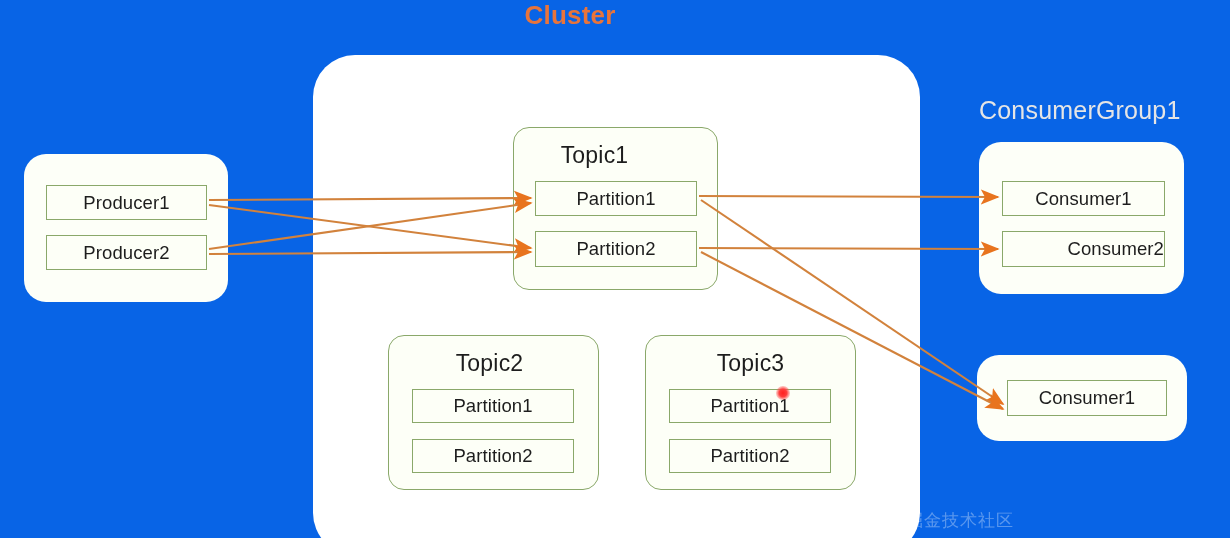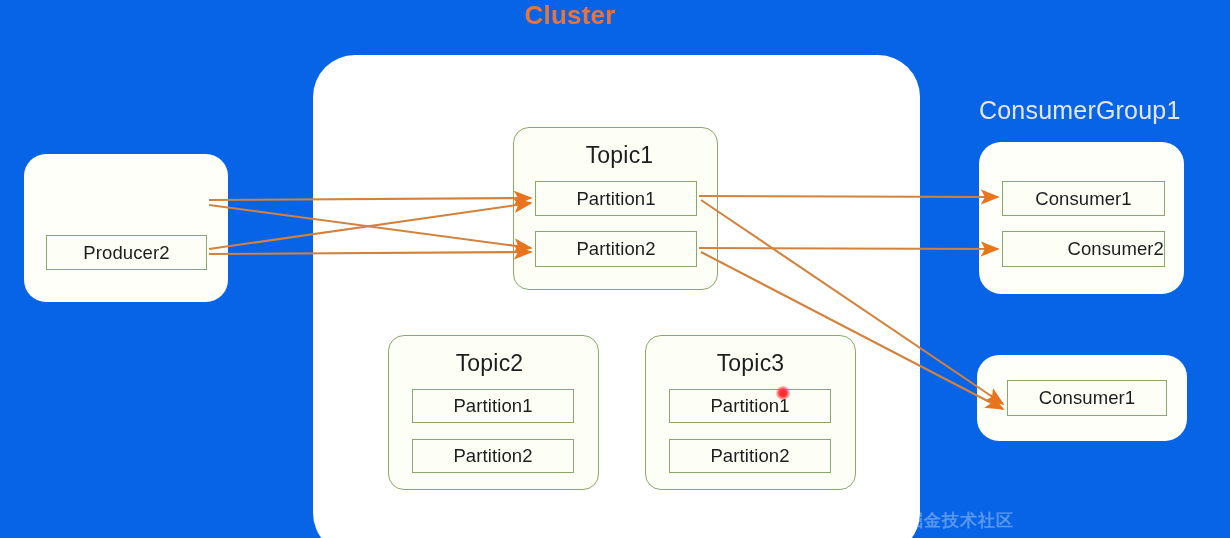--- a/index.html
+++ b/index.html
@@ -115,39 +115,41 @@
 
   
   #watermark {
     position: absolute;
     right: 14px;
     bottom: 6px;
     font-size: 17px;
     color: rgba(255,255,255,0.33);
     letter-spacing: 1px;
     font-family: "DejaVu Sans", sans-serif;
-    font-weight: bold;
   }
 </style>
 </head>
 <body>
 
 <div id="stage">
 
   <div id="cluster-title">Cluster</div>
 
   <div id="cluster-panel"></div>
 
   <div class="white-panel" style="left:24px; top:154px; width:204px; height:148px;"></div>
+  <div class="green-box" style="left:46px; top:185px; width:161px; height:35px;">
+    <span>Producer1</span>
+  </div>
   <div class="green-box" style="left:46px; top:235px; width:161px; height:35px;">
     <span>Producer2</span>
   </div>
 
   <div class="topic-box" style="left:513px; top:127px; width:205px; height:163px;"></div>
-  <div class="topic-label" style="left:517px; top:142px; width:205px;">Topic1</div>
+  <div class="topic-label" style="left:492px; top:142px; width:205px;">Topic1</div>
   <div class="green-box" style="left:535px; top:181px; width:162px; height:35px;">
     <span>Partition1</span>
   </div>
   <div class="green-box" style="left:535px; top:231px; width:162px; height:36px;">
     <span>Partition2</span>
   </div>
 
   <div class="topic-box" style="left:388px; top:335px; width:211px; height:155px;"></div>
   <div class="topic-label" style="left:384px; top:350px; width:211px;">Topic2</div>
   <div class="green-box" style="left:412px; top:389px; width:162px; height:34px;">

